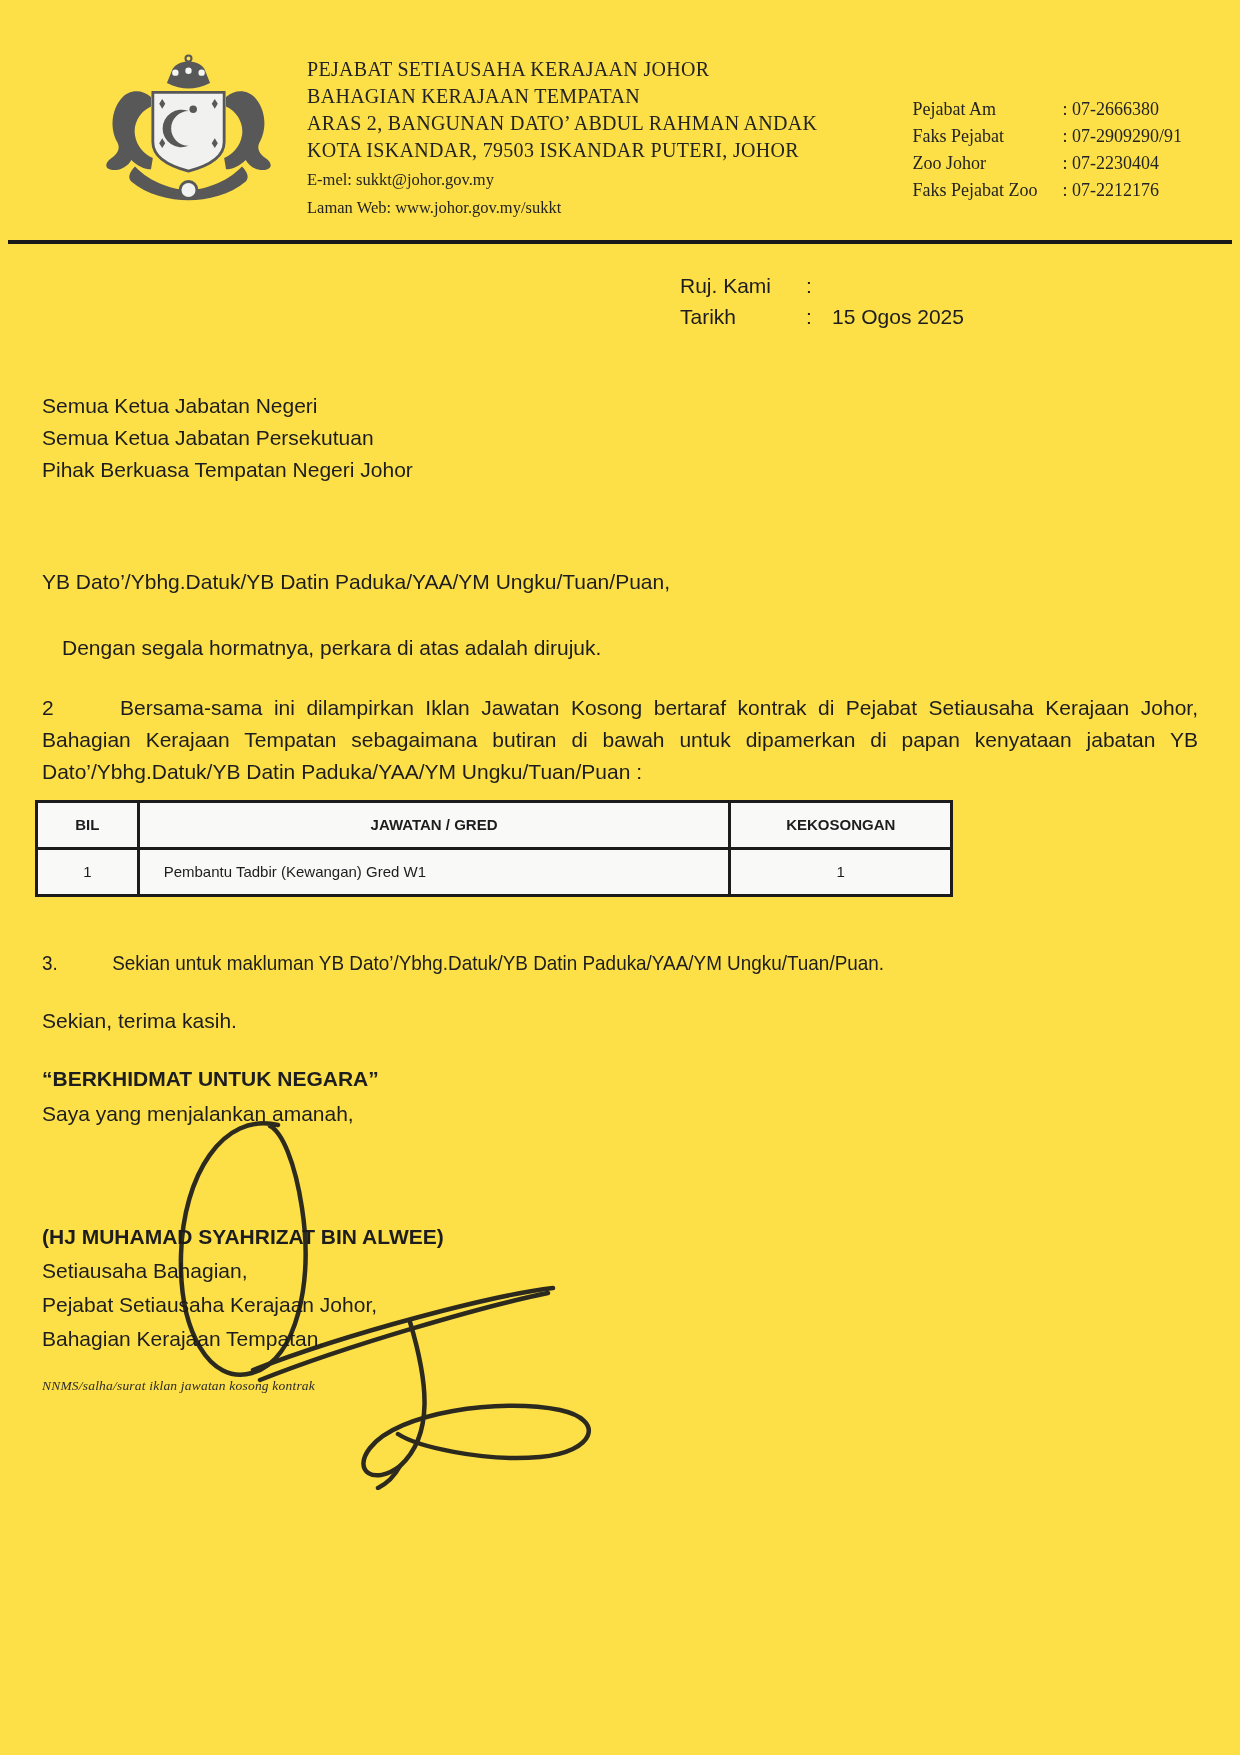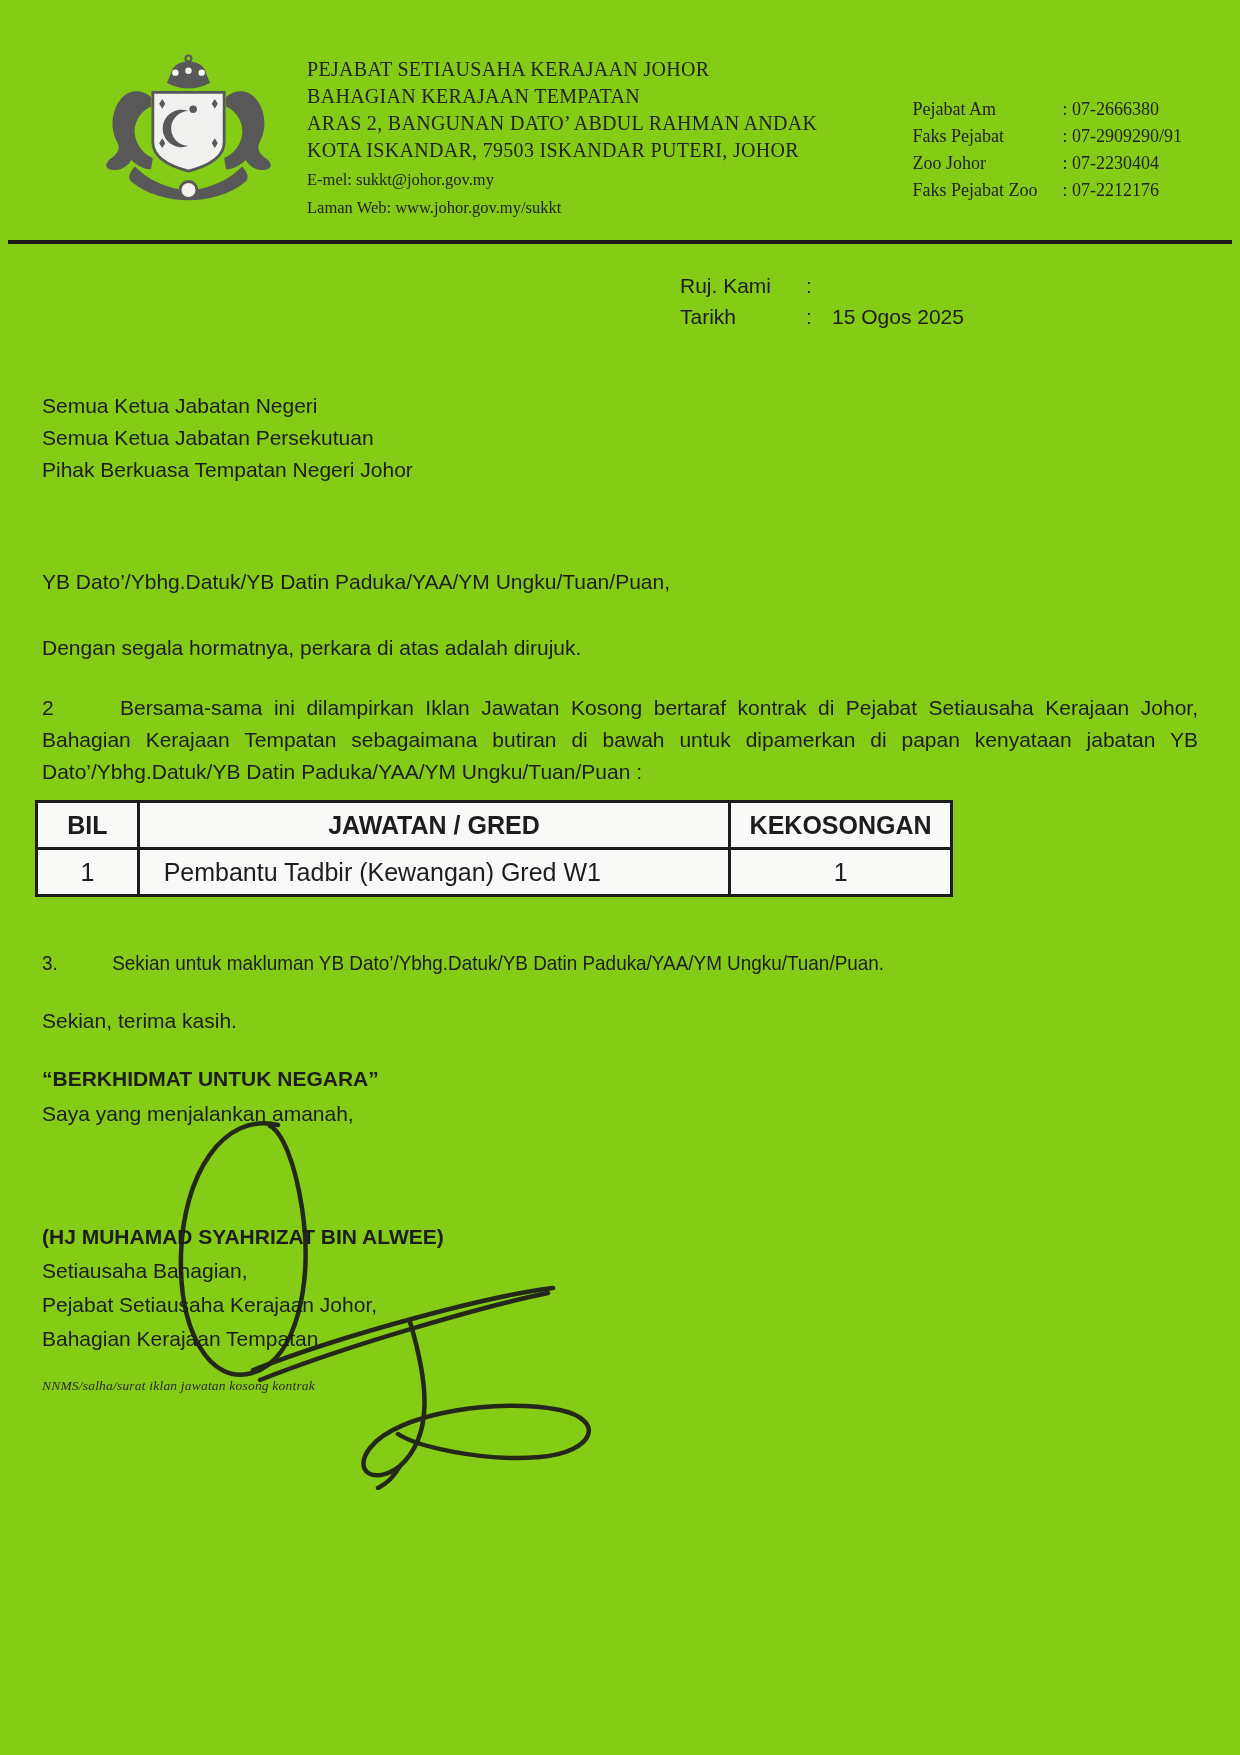--- a/index.html
+++ b/index.html
@@ -1,19 +1,19 @@
 <!DOCTYPE html>
 <html><head>
 <meta charset="utf-8">
 <style>
   * { margin:0; padding:0; box-sizing:border-box; }
   html,body { background:#cfcfcf; }
   .page {
     width:1240px; height:1755px; position:relative; margin:0 auto;
-    background:#84cc16; color:#1d1d1f; overflow:hidden;
+    background:#fde047; color:#1d1d1f; overflow:hidden;
     font-family:"Liberation Sans", sans-serif;
   }
   
   .letterhead { display:flex; padding:52px 0 0 96px; }
   .crest { width:185px; flex:0 0 185px; height:152px; }
   .org { margin-left:26px; padding-top:4px; font-family:"Liberation Serif", serif; color:#232323; }
   .org-main { font-size:20px; line-height:27px; letter-spacing:.3px; }
   .org-sub  { font-size:16.5px; line-height:25px; margin-top:3px; }
   .contacts { margin-left:auto; margin-right:58px; margin-top:44px;
               font-family:"Liberation Serif", serif; font-size:18px; line-height:27px; color:#232323; }
@@ -25,26 +25,26 @@
   .refrow { display:flex; }
   .ref-label { width:126px;margin-left:20px; }
   .ref-sep { width:26px; }
   
   .content { padding:0 42px; font-size:21px; line-height:32px; }
   .recipients { margin-top:58px; }
   .salutation { margin-top:80px; }
   .subject { margin-top:26px; font-weight:bold; }
   .subject .l1 { text-align:justify; text-align-last:justify; }
   .subject .it { font-style:italic; }
-  .p1 { margin-top:34px; }
+  .p1 { margin-top:34px;margin-left:20px; }
   .p2 { margin-top:28px; text-align:justify; }
   .pnum { display:inline-block; width:78px; }
   
   table.vtable { border-collapse:collapse; margin-top:12px; margin-left:-7px; width:918px;
-                 font-size:25px; background:#f9f9f7; }
+                 font-size:15px; background:#f9f9f7; }
   .vtable th, .vtable td { border:3px solid #1c1c1c; height:47px; vertical-align:middle; }
   .vtable th { font-weight:bold; text-align:center; }
   .vtable td.c { text-align:center; }
   .vtable td.l { text-align:left; padding-left:24px; }
   .col-bil { width:102px; } .col-jaw { width:594px; } .col-kek { width:222px; }
   
   .p3 { margin-top:50px; width:1100px; transform:scaleX(.9); transform-origin:0 50%; white-space:nowrap; }
   .closingline { margin-top:26px; }
   .motto { margin-top:26px; font-weight:bold; }
   .presign { margin-top:3px; }

